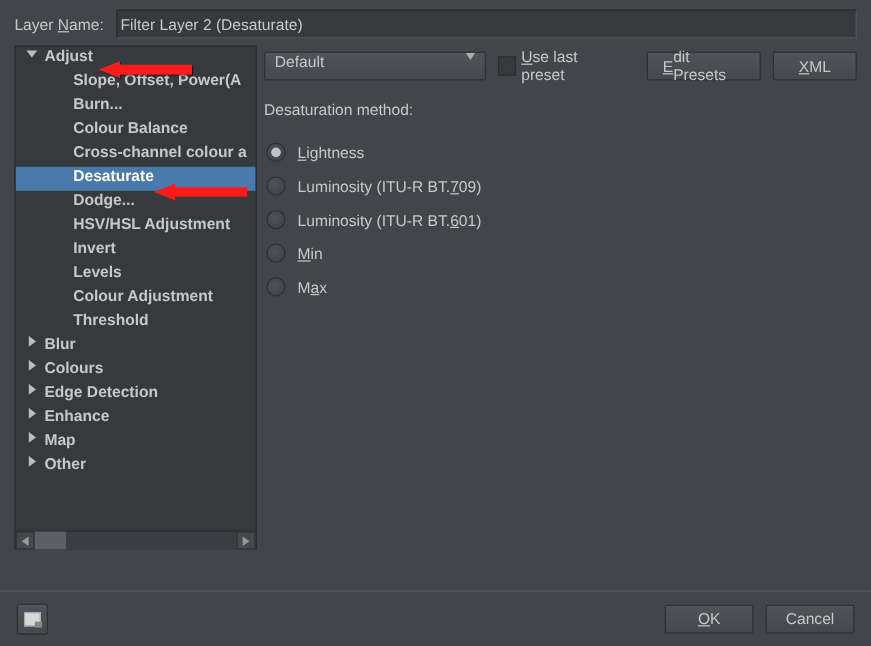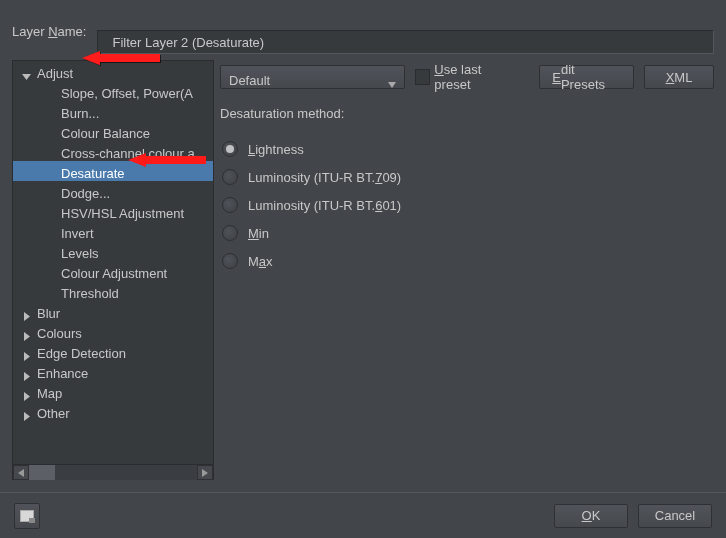--- a/index.html
+++ b/index.html
@@ -35,25 +35,24 @@
 
   .text-input {
     flex: 1;
     background: var(--input-bg);
     border: 1px solid var(--border-dark);
     border-top-color: #2a2c2f;
     border-left-color: #2a2c2f;
     border-bottom-color: #54575c;
     border-right-color: #54575c;
     color: var(--text);
-    padding: 4px 14px;
+    padding: 4px 2px;
     height: 24px;
     font-size: 13px;
     outline: none;
-    margin-top: 22px;
   }
 
   .main-area {
     display: flex;
     padding: 0 12px;
     height: 420px;
     gap: 6px;
   }
 
   .tree-panel {
@@ -64,25 +63,26 @@
     overflow: hidden;
     position: relative;
     display: flex;
     flex-direction: column;
   }
   .tree-scroll {
     flex: 1;
     overflow: hidden;
   }
   .tree-item {
-    display: flex; align-items: flex-end;
+    display: flex; align-items: flex-start;
     height: 20px;
     padding-left: 6px;
     white-space: nowrap;
     cursor: default;
+    font-weight: bold;
   }
   .tree-item.level-0 { padding-left: 8px; font-size:13px; }
   .tree-item.level-1 { padding-left: 48px; font-size:13px; }
   .tree-item.selected {
     background: var(--highlight);
     color: var(--highlight-text);
   }
   .expander {
     width: 10px; height: 10px;
     margin-right: 6px;
@@ -113,21 +113,21 @@
     padding-top: 2px;
   }
   .right-top {
     display:flex; align-items:center; gap:10px;
   }
   .dropdown {
     width: 188px; height: 24px;
     background: linear-gradient(#505359,#45484d);
     border: 1px solid #2e3034;
     border-radius: 2px;
-    display:flex; align-items:flex-end; justify-content:space-between;
+    display:flex; align-items:flex-start; justify-content:space-between;
     padding: 0 8px;
     color: var(--text);
   }
   .dropdown .dd-arrow svg { display:block; }
 
   .checkbox {
     width:16px; height:16px;
     background: var(--input-bg);
     border:1px solid var(--border-dark);
   }

